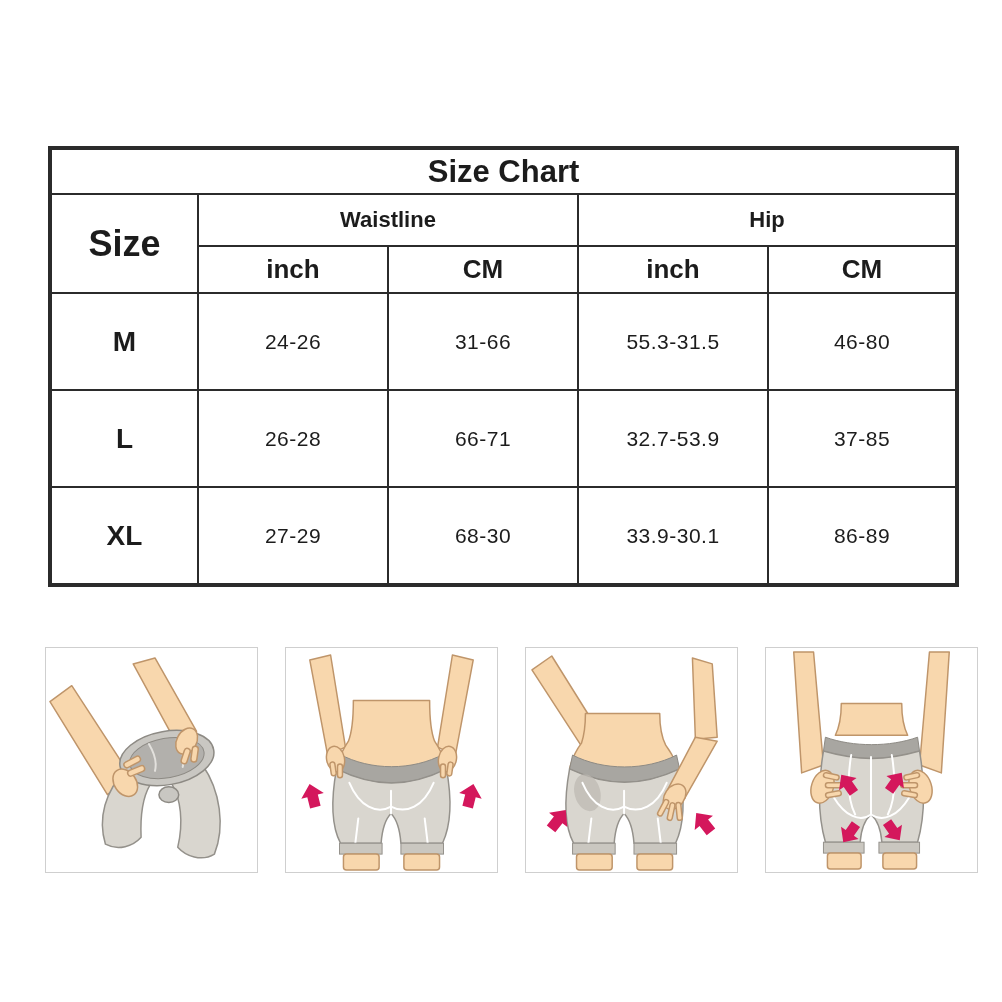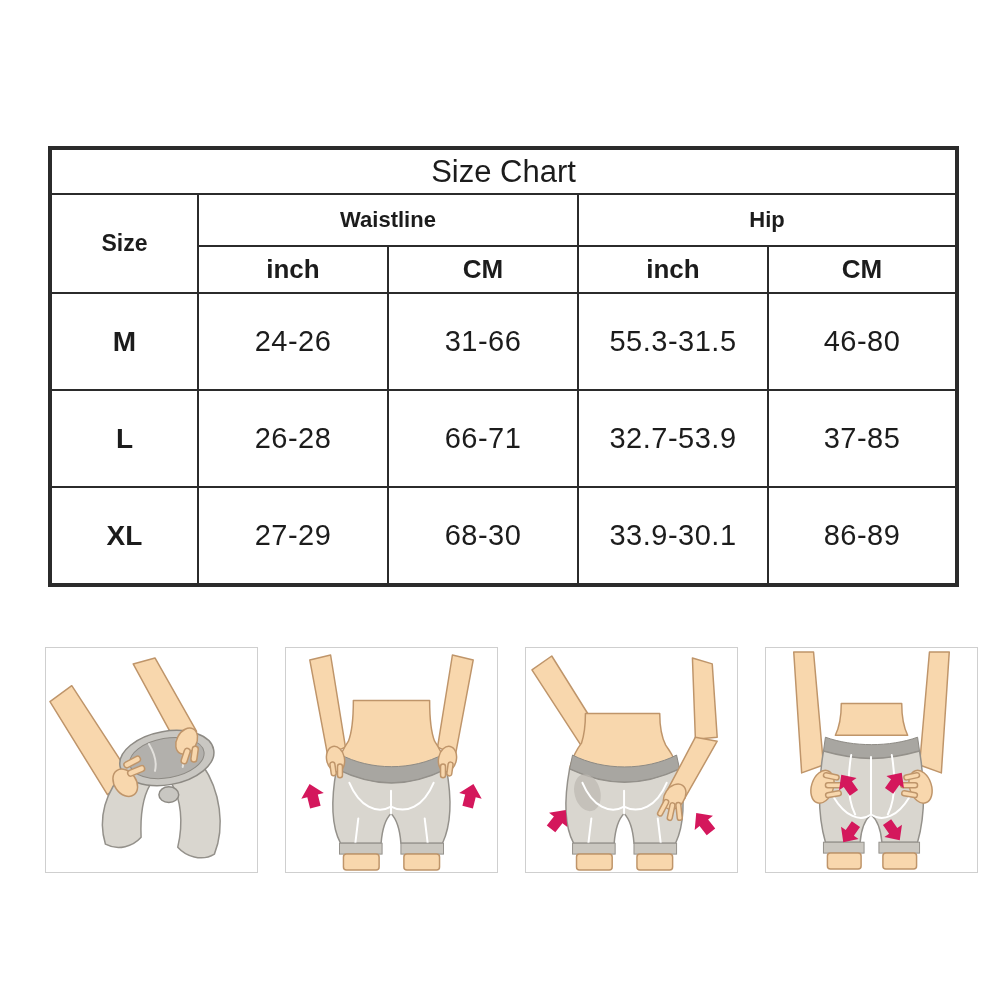--- a/index.html
+++ b/index.html
@@ -19,26 +19,26 @@
     table-layout:fixed;
     border:4px solid #2b2b2b;
   }
   table.size-table td{
     border:2px solid #2b2b2b;
     text-align:center;
     vertical-align:middle;
     padding:0;
     background:#ffffff;
   }
-  .r-title td{height:43px;font-size:31px;font-weight:normal;}
+  .r-title td{height:43px;font-size:31px;font-weight:bold;}
   .r-group td{height:50px;font-size:22px;font-weight:bold;}
   .r-sub td{height:45px;font-size:26px;font-weight:bold;}
-  .r-data td{height:95px;font-size:29px;letter-spacing:.5px;}
+  .r-data td{height:95px;font-size:21px;letter-spacing:.5px;}
   .r-data td.size-col{font-size:28px;font-weight:bold;letter-spacing:0;}
-  td.size-head{font-size:23px;font-weight:bold;}
+  td.size-head{font-size:36px;font-weight:bold;}
   
   .panels{
     position:absolute;left:45px;top:647px;
     width:933px;height:226px;
     display:flex;
     gap:27px;
   }
   .panel{
     width:213px;height:226px;
     box-sizing:border-box;

